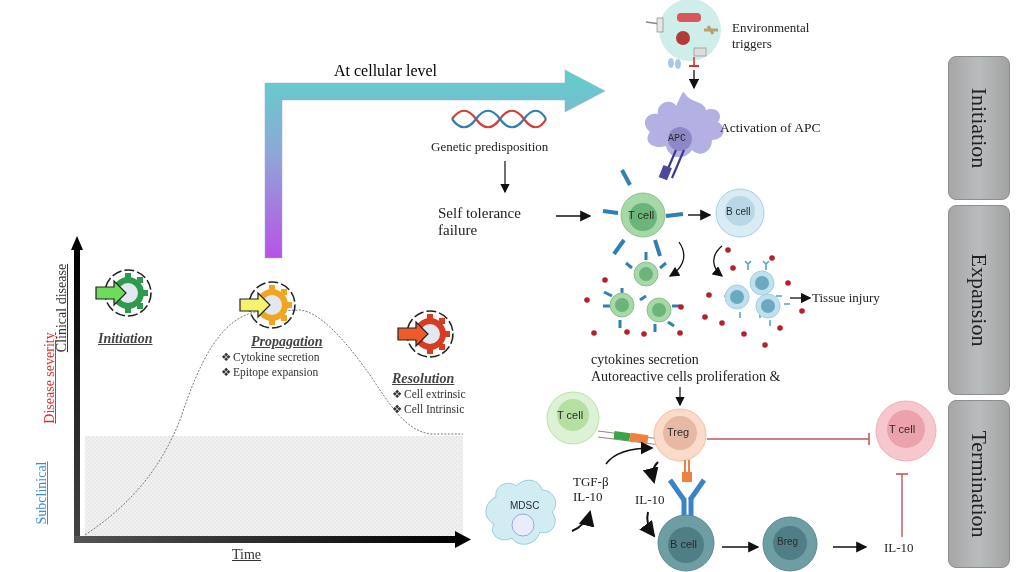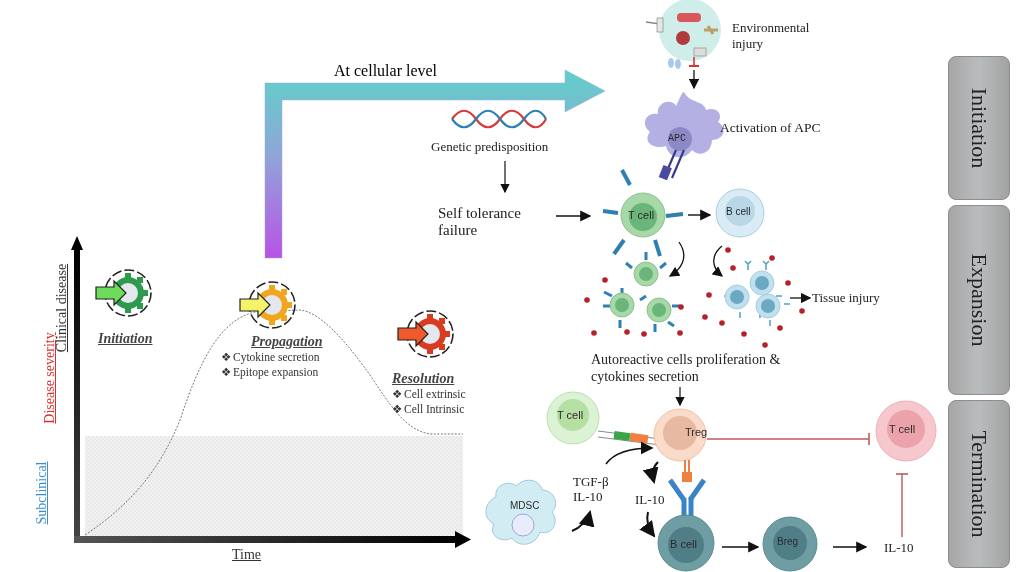--- a/index.html
+++ b/index.html
@@ -300,42 +300,42 @@
   <g data-name="breg-cell">
     <circle cx="790" cy="544" r="27" fill="#6e9ea3" stroke="#5c8a8f"></circle>
     <circle cx="790" cy="543" r="17" fill="#4f7e86"></circle>
   </g>
   <line data-name="breg-to-il10-arrow" x1="833" y1="547" x2="866" y2="547" stroke="#111" stroke-width="1.4" marker-end="url(#ah)"></line>
 
   <line data-name="il10-inhibits-tcell-line" x1="902" y1="537" x2="902" y2="474" stroke="#c0585a" stroke-width="1.4"></line>
   <line data-name="inhibit-bar" x1="896" y1="474" x2="908" y2="474" stroke="#c0585a" stroke-width="1.6"></line>
 </svg>
 
-<div class="t serif" data-name="environmental-stimuli-label" style="left:732px; top:20px; font-size:13px; line-height:16px; white-space:normal; width:100px;">Environmental injury</div>
+<div class="t serif" data-name="environmental-stimuli-label" style="left:732px; top:20px; font-size:13px; line-height:16px; white-space:normal; width:100px;">Environmental triggers</div>
 <div class="t serif" data-name="activation-apc-label" style="left:720px; top:120px; font-size:13.5px;">Activation of APC</div>
 <div class="t serif" data-name="genetic-predisposition-label" style="left:431px; top:139px; font-size:13px;">Genetic predisposition</div>
 <div class="t serif" data-name="self-tolerance-label" style="left:438px; top:205px; font-size:15px; line-height:17px;">
   <div data-name="self-tolerance-line1">Self tolerance</div>
   <div data-name="self-tolerance-line2">failure</div>
 </div>
 <div class="t serif" data-name="tissue-injury-label" style="left:812px; top:290px; font-size:13px;">Tissue injury</div>
 <div class="t serif" data-name="autoreactive-label" style="left:591px; top:351px; font-size:14px; line-height:17px;">
+  <div data-name="autoreactive-line2">cytokines secretion</div>
   <div data-name="autoreactive-line1">Autoreactive cells proliferation &amp;</div>
-  <div data-name="autoreactive-line2">cytokines secretion</div>
 </div>
 <div class="t serif" data-name="tgf-beta-label" style="left:573px; top:474px; font-size:13px;">TGF-β</div>
 <div class="t serif" data-name="il10-mdsc-label" style="left:573px; top:489px; font-size:13px;">IL-10</div>
 <div class="t serif" data-name="il10-treg-label" style="left:635px; top:492px; font-size:13px;">IL-10</div>
 <div class="t serif" data-name="il10-breg-label" style="left:884px; top:540px; font-size:13px;">IL-10</div>
 
 <div class="t cell-label" data-name="apc-label" style="left:668px; top:133px; font-size:10px;font-family:Liberation Mono, monospace;">APC</div>
 <div class="t cell-label" data-name="t-cell-active-label" style="left:628px; top:209px;">T cell</div>
 <div class="t cell-label" data-name="b-cell-active-label" style="left:726px; top:206px; font-size:10px;">B cell</div>
 <div class="t cell-label" data-name="t-cell-left-label" style="left:557px; top:409px;">T cell</div>
-<div class="t cell-label" data-name="treg-label" style="left:685px; top:426px;">Treg</div>
+<div class="t cell-label" data-name="treg-label" style="left:667px; top:426px;">Treg</div>
 <div class="t cell-label" data-name="mdsc-label" style="left:510px; top:500px; font-size:10px;">MDSC</div>
 <div class="t cell-label" data-name="b-cell-bottom-label" style="left:670px; top:538px;">B cell</div>
 <div class="t cell-label" data-name="breg-label" style="left:777px; top:536px; font-size:10px;">Breg</div>
 <div class="t cell-label" data-name="t-cell-suppressed-label" style="left:889px; top:423px;">T cell</div>
 
 <div class="stage-tab" data-name="stage-tab-initiation" style="top:56px; height:144px;">
   <span class="serif" data-name="stage-label">Initiation</span>
 </div>
 <div class="stage-tab" data-name="stage-tab-expansion" style="top:205px; height:190px;">
   <span class="serif" data-name="stage-label">Expansion</span>

